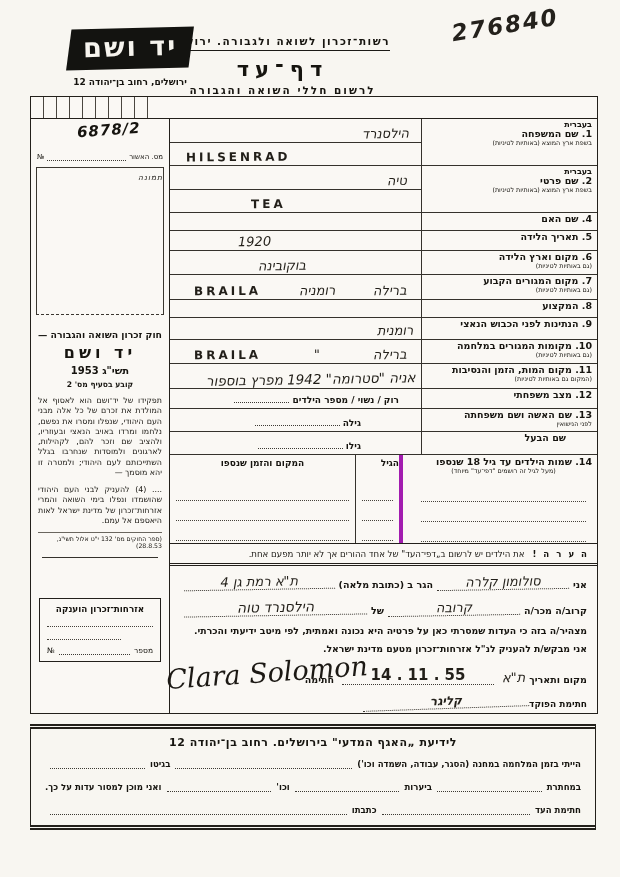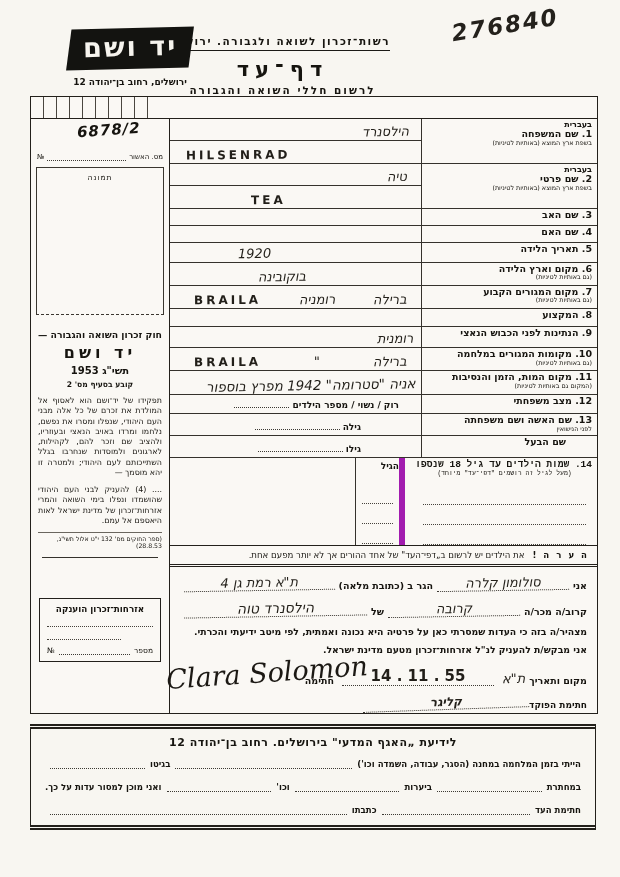--- a/index.html
+++ b/index.html
@@ -55,21 +55,21 @@
   .hw{color:#221f19;font-size:13px;white-space:nowrap;}
   .hw-he{transform:rotate(-1deg);font-style:italic;font-weight:500;}
   .hw-lat{direction:ltr;font-weight:bold;letter-spacing:3px;font-size:12px;transform:rotate(-0.5deg);}
   .pos{position:absolute;bottom:1px;}
   .entry-flex{position:absolute;inset:0;display:flex;align-items:flex-end;
     padding:0 14px 1px 24px;justify-content:space-between;}
   .opts{font-size:9px;font-weight:bold;position:absolute;right:22px;bottom:3px;}
   .dots{border-bottom:1px dotted #3c3933;display:inline-block;vertical-align:baseline;}
   
   .f14{display:flex;height:89px;border-bottom:1.5px solid #23201b;box-sizing:border-box;}
-  .f14 .c-names{width:198px;border-left:6px solid #a21caf;padding:1px 5px 0 12px;box-sizing:border-box;font-family:Liberation Mono, monospace;}
+  .f14 .c-names{width:198px;border-left:4px solid #a21caf;padding:1px 5px 0 12px;box-sizing:border-box;}
   .f14 .c-age{width:44px;border-left:1px solid #35322c;box-sizing:border-box;
       font-size:9px;font-weight:bold;padding-top:3px;}
   .f14 .c-place{flex:1;font-size:9px;font-weight:bold;text-align:center;padding-top:3px;}
   .wline{height:19px;border-bottom:1px dotted #45423b;margin:0 6px;}
   .f14 .hdrzone{height:26px;}
   
   .note-row{height:22px;border-bottom:3px double #23201b;box-sizing:border-box;
     font-size:8.6px;display:flex;align-items:center;padding:0 8px;white-space:nowrap;}
   .note-label{font-weight:bold;letter-spacing:2px;margin-left:8px;}
   
@@ -90,22 +90,22 @@
   .hw-small{font-size:12px;font-style:italic;transform:rotate(-2deg);}
   
   .approval{height:46px;position:relative;padding:2px 6px;box-sizing:border-box;}
   .approval .val{position:absolute;top:2px;right:28px;font-size:15px;font-weight:bold;
      font-style:italic;transform:rotate(-4deg);direction:ltr;letter-spacing:1px;}
   .approval .row{position:absolute;bottom:4px;left:6px;right:6px;display:flex;
      align-items:flex-end;font-size:7px;}
   .approval .dots{flex:1;margin:0 3px;}
   .photo-box{margin:2px 5px 0;height:146px;border:1px solid #3a362f;
      border-bottom-style:dashed;position:relative;}
-  .photo-label{position:absolute;top:5px;left:0;right:0;text-align:center;
-     font-size:7.5px;letter-spacing:1px;}
+  .photo-label{position:absolute;top:5px;left:0;right:0;
+     font-size:7.5px;letter-spacing:1px;font-style:italic;}
   .law{padding:14px 7px 0;text-align:center;}
   .law-heading{font-size:9.3px;font-weight:bold;white-space:nowrap;}
   .law-name{font-size:16px;font-weight:bold;letter-spacing:4px;margin-top:3px;}
   .law-year{font-size:10px;font-weight:bold;margin-top:3px;}
   .law-clause{font-size:7.6px;font-weight:bold;margin-top:4px;}
   .law-para{font-size:7.9px;text-align:justify;line-height:1.3;margin-top:7px;}
   .law-cite{font-size:6.2px;margin-top:6px;text-align:right;border-top:1px solid #6a665e;
      padding-top:2px;}
   .law-rule{border-top:1px solid #35322c;margin:8px 4px 0;}
   .citizen-box{margin:40px 8px 0;border:1.6px solid #23201b;padding:5px 7px 6px;}
@@ -191,26 +191,20 @@
               <div>
                   <span class="hw hw-he pos" style="right:14px">טיה</span>
                 </div>
               <div>
                   <span class="hw hw-lat pos" style="right:135px">TEA</span>
                 </div>
             </div>
           </div>
         </div>
 
-        <div class="frow" style="height:18px">
-          <div class="lbl">
-              <div class="num-label">3.  שם האב</div>
-            </div>
-          <div class="entry"></div>
-        </div>
 
         <div class="frow" style="height:18px">
           <div class="lbl">
               <div class="num-label">4.  שם האם</div>
             </div>
           <div class="entry"></div>
         </div>
 
         <div class="frow" style="height:20px">
           <div class="lbl">
@@ -318,20 +312,26 @@
             <div class="hdrzone">
               <div class="num-label">14.  שמות הילדים עד גיל 18 שנספו</div>
               <div class="sub-label" style="text-align:center">(מעל לגיל זה רושמים "דפי־עד" מיוחד)</div>
             </div>
             <div class="wline"></div>
             <div class="wline"></div>
             <div class="wline"></div>
           </div>
           <div class="c-age">
             <div class="hdrzone" style="height:23px">הגיל</div>
+            <div class="wline"></div>
+            <div class="wline"></div>
+            <div class="wline"></div>
+          </div>
+          <div class="c-place">
+            <div class="hdrzone" style="height:23px">המקום והזמן שנספו</div>
             <div class="wline"></div>
             <div class="wline"></div>
             <div class="wline"></div>
           </div>
         </div>
 
         <div class="note-row">
           <span class="note-label">ה ע ר ה !</span>
           <span>את הילדים יש לרשום ב„דפי־העד" של אחד ההורים אך לא יותר מפעם אחת.</span>
         </div>

